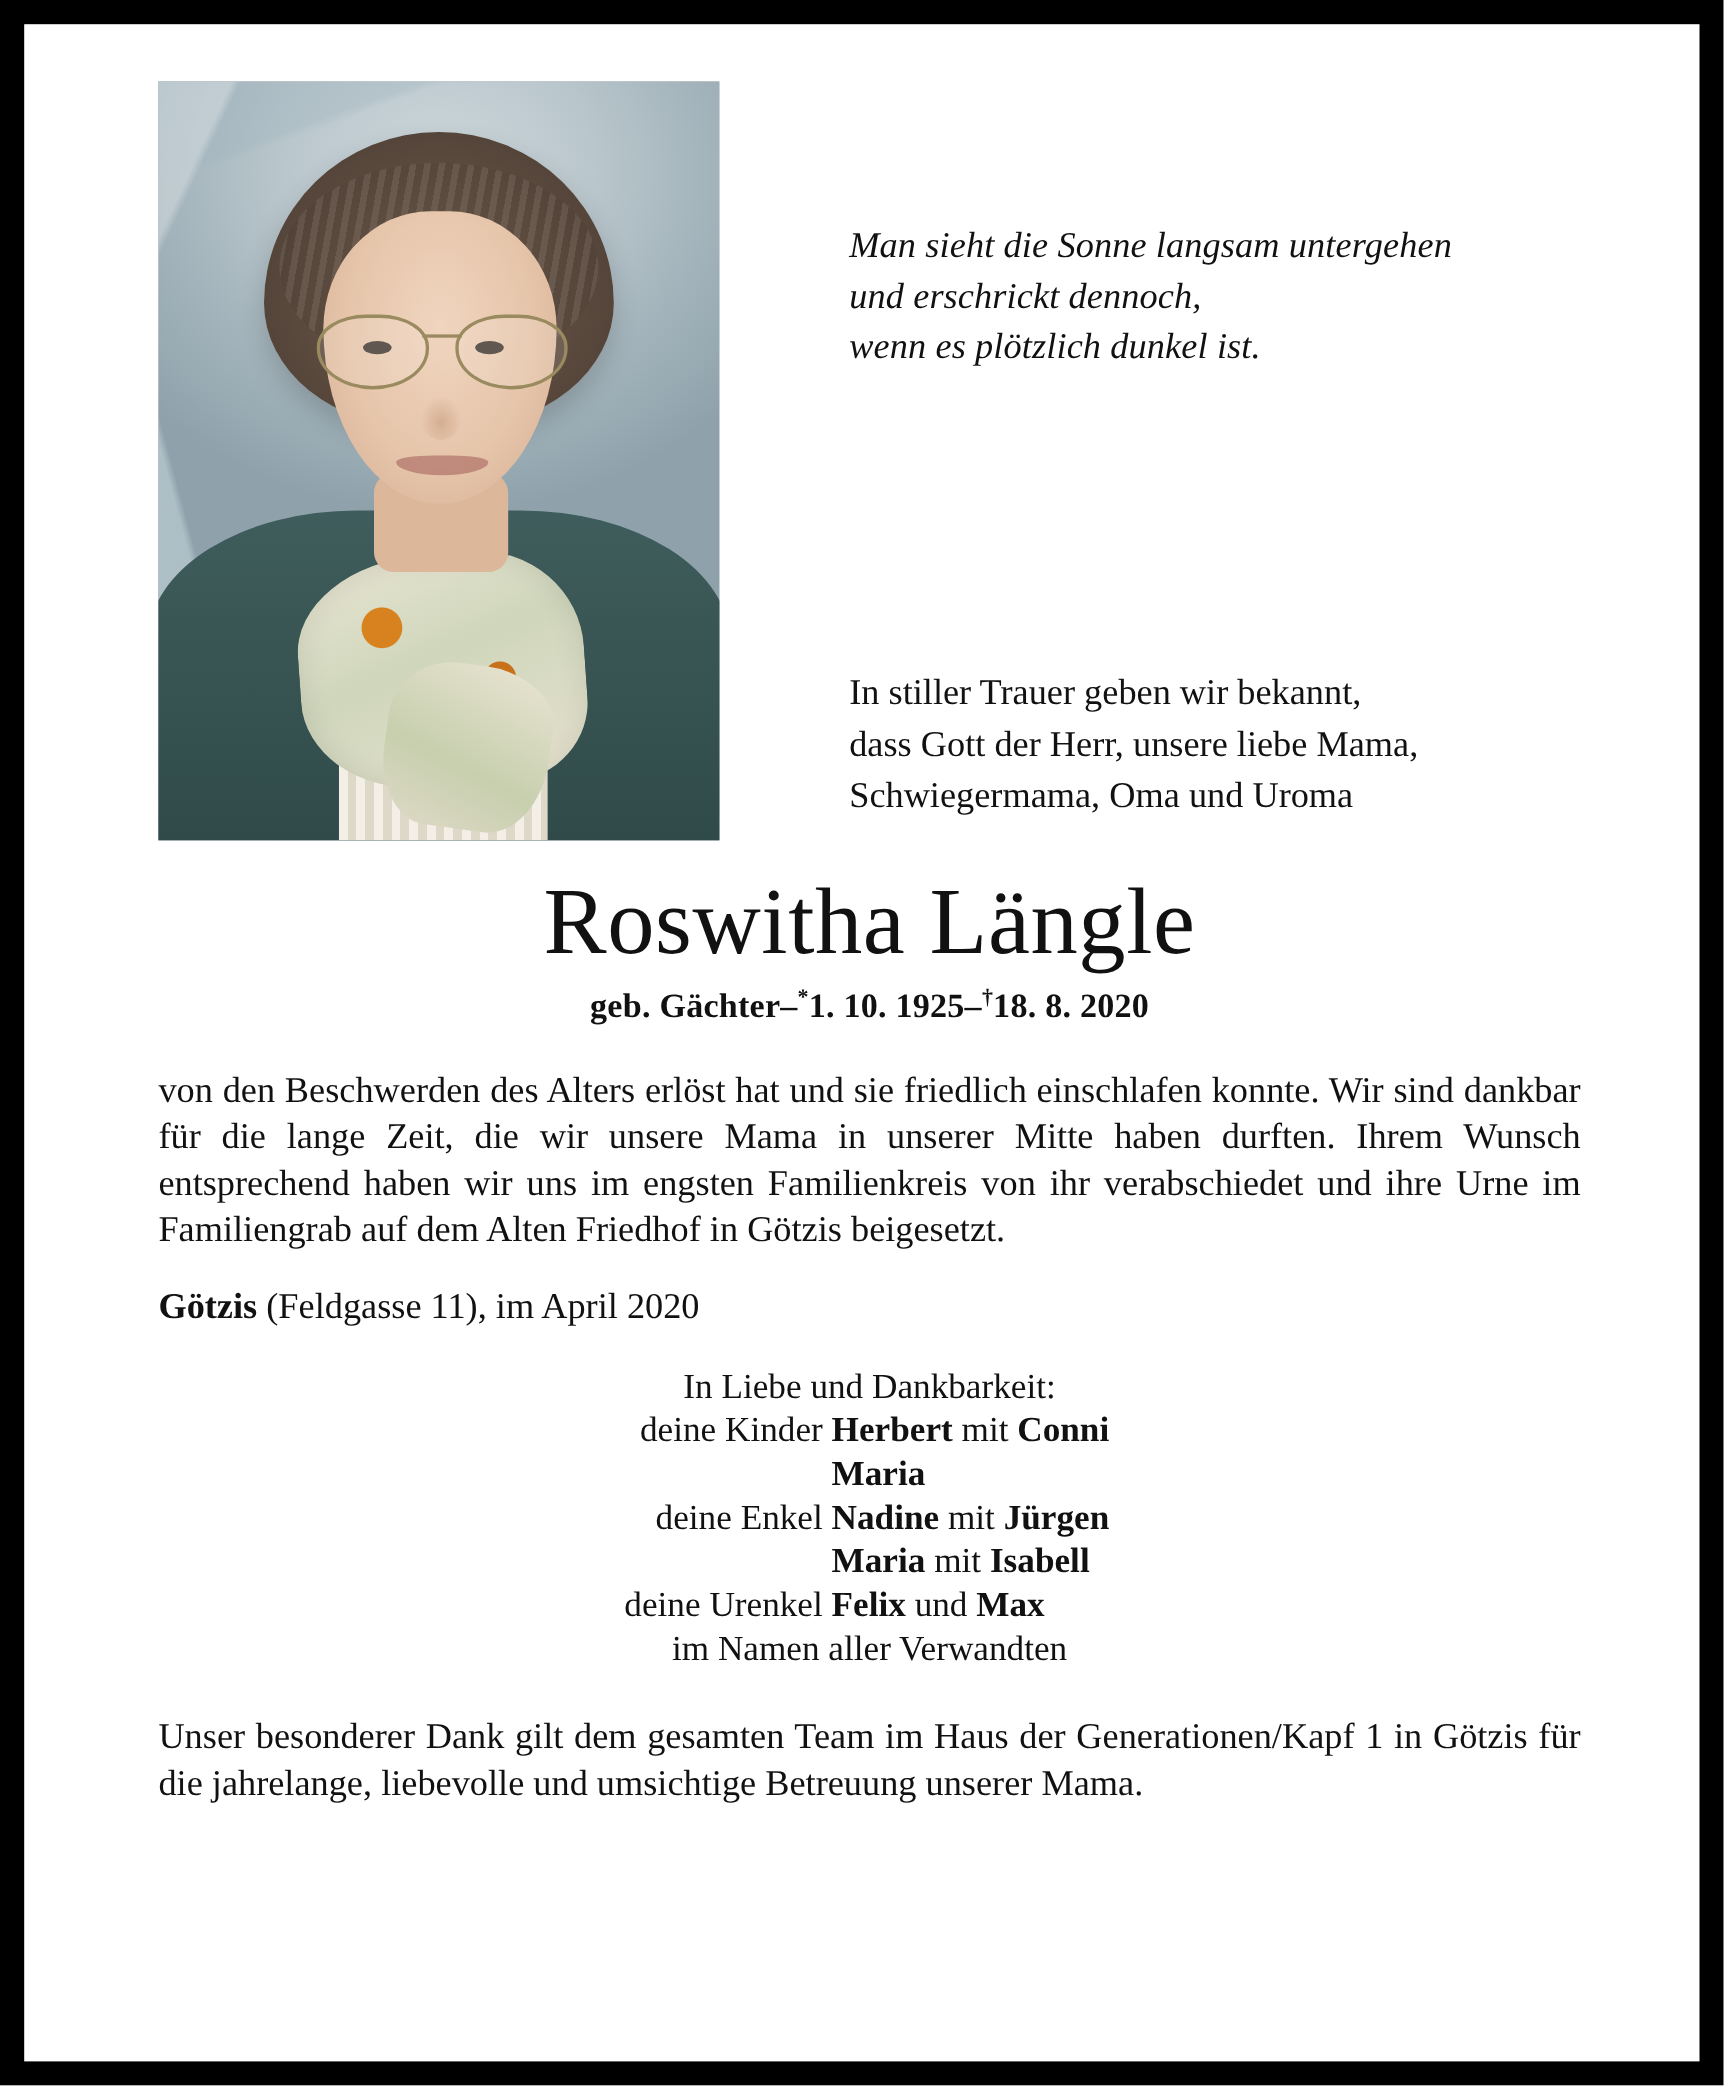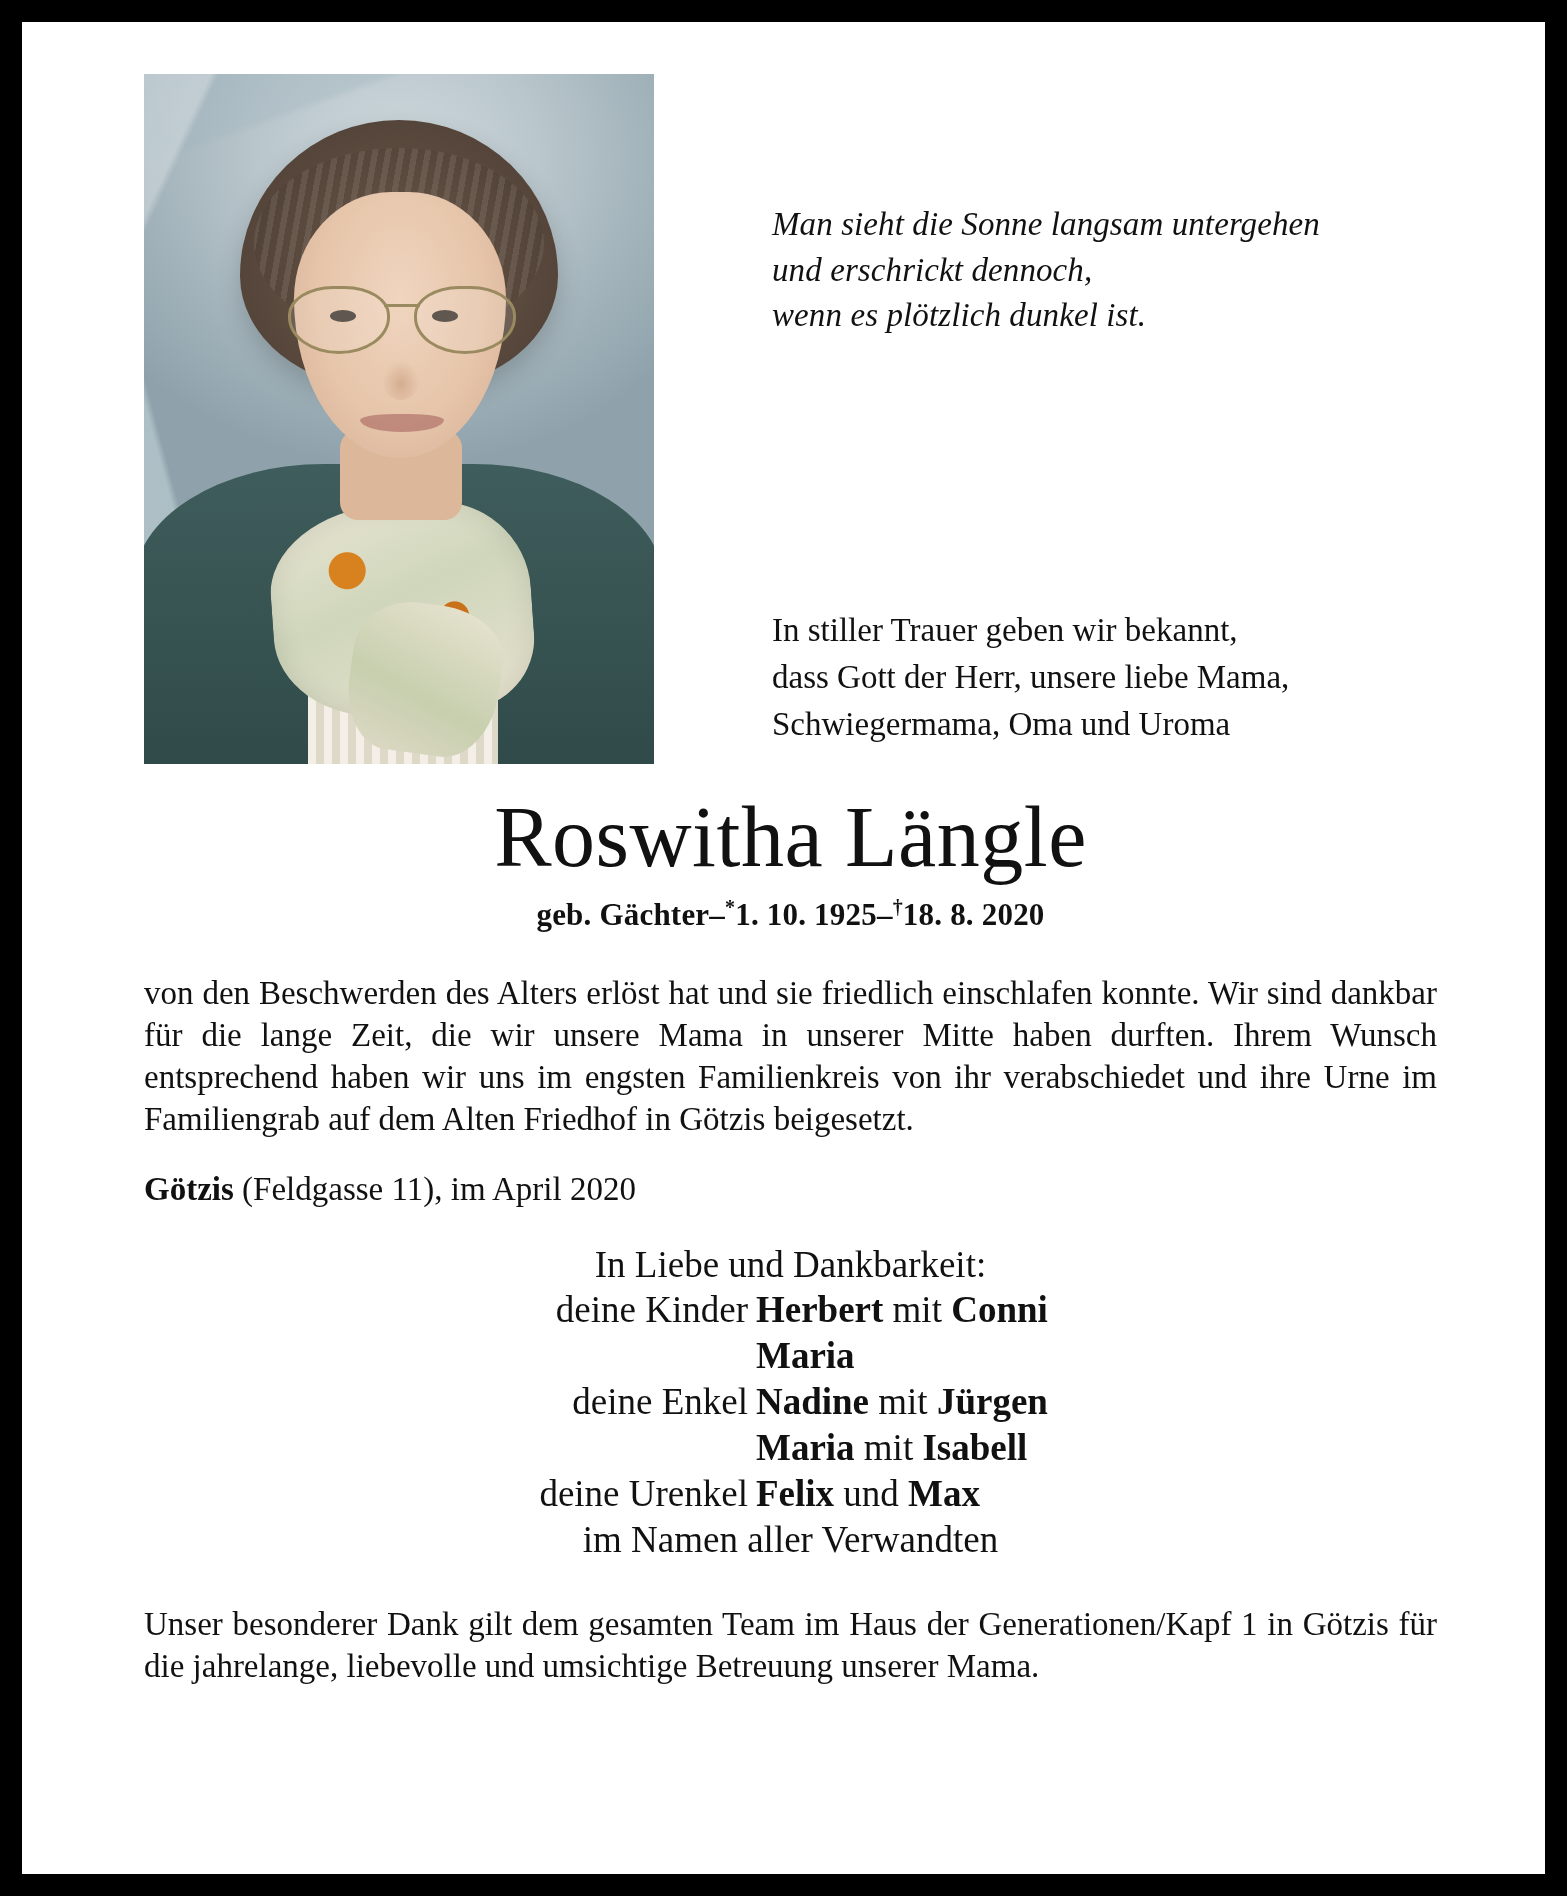--- a/index.html
+++ b/index.html
@@ -227,21 +227,21 @@
   }
   .place {
     font-size: 33px;
     margin-top: 30px;
   }
   .place b { font-weight: bold; }
 
   
   .family {
     margin-top: 34px;
-    font-size: 37px;
+    font-size: 32px;
     line-height: 1.24;
   }
   .fam-center {
     text-align: center;
   }
   .fam-rows {
     display: block;
   }
   .fam-row {
     display: flex;

